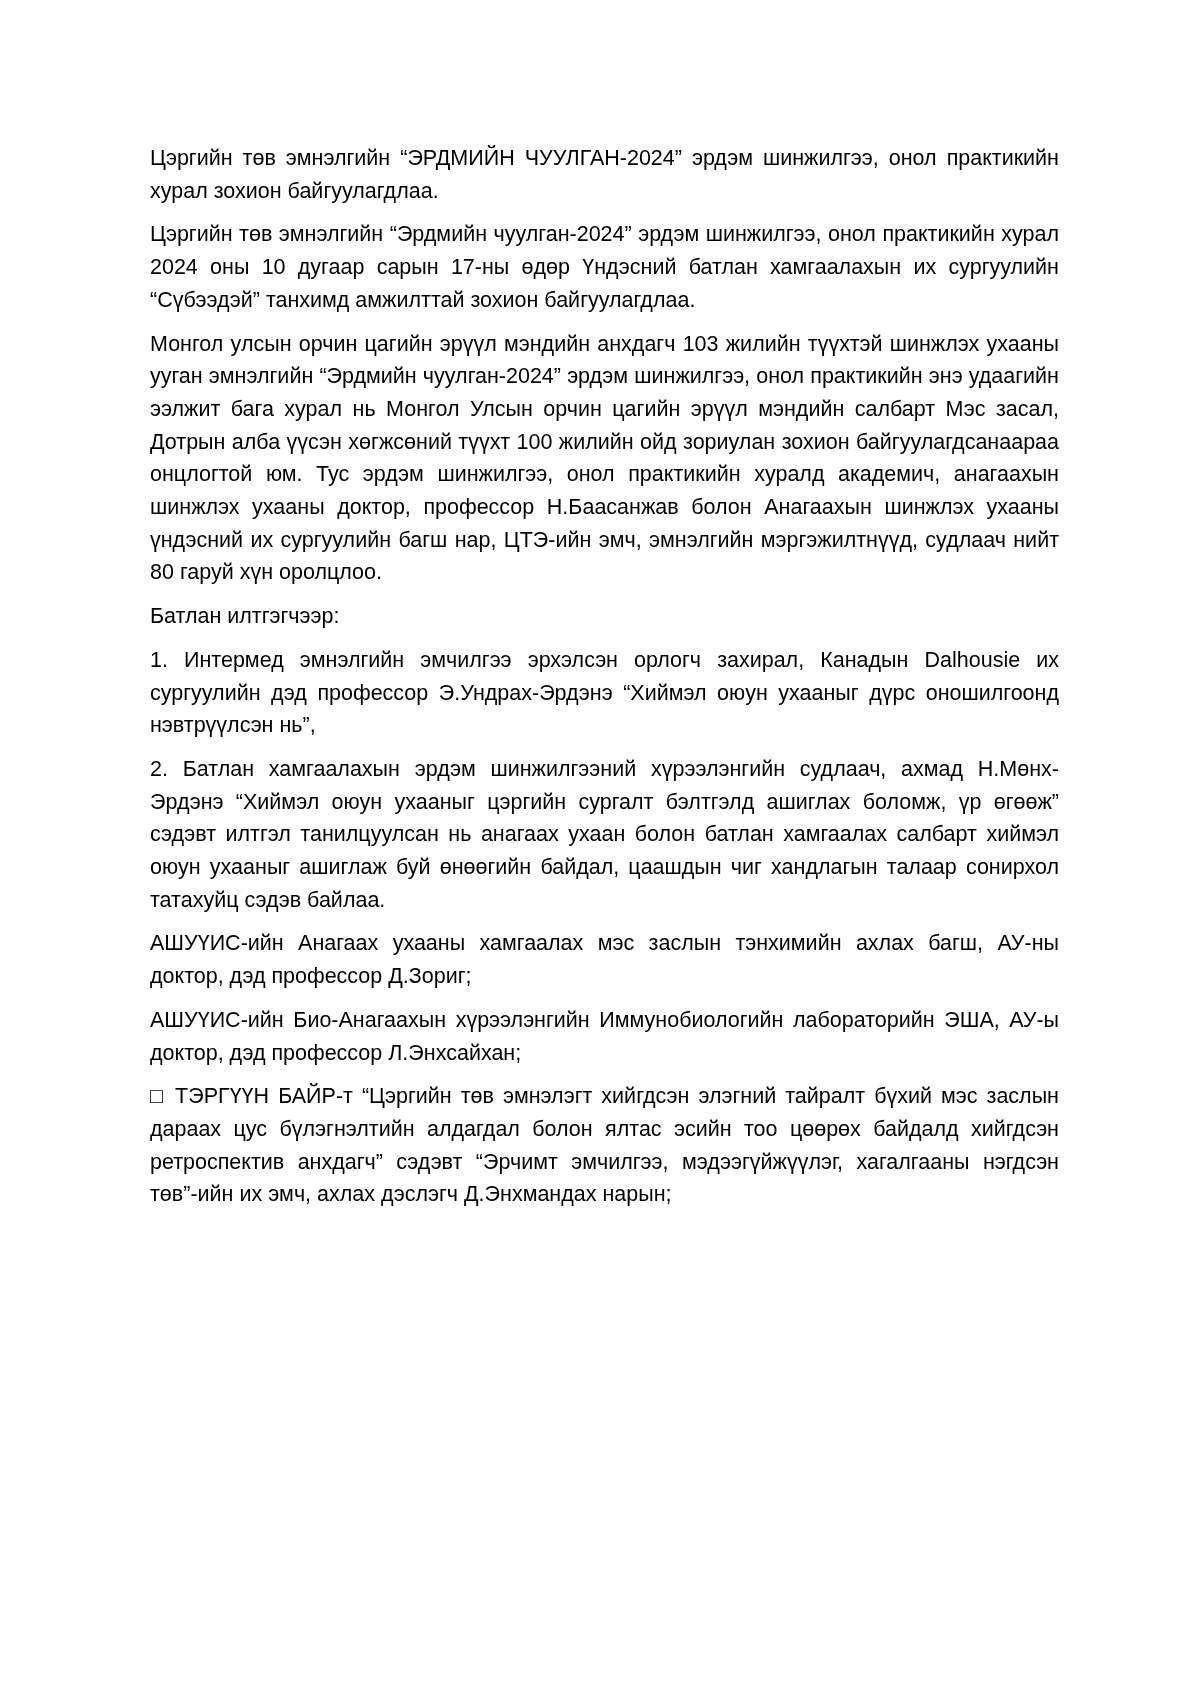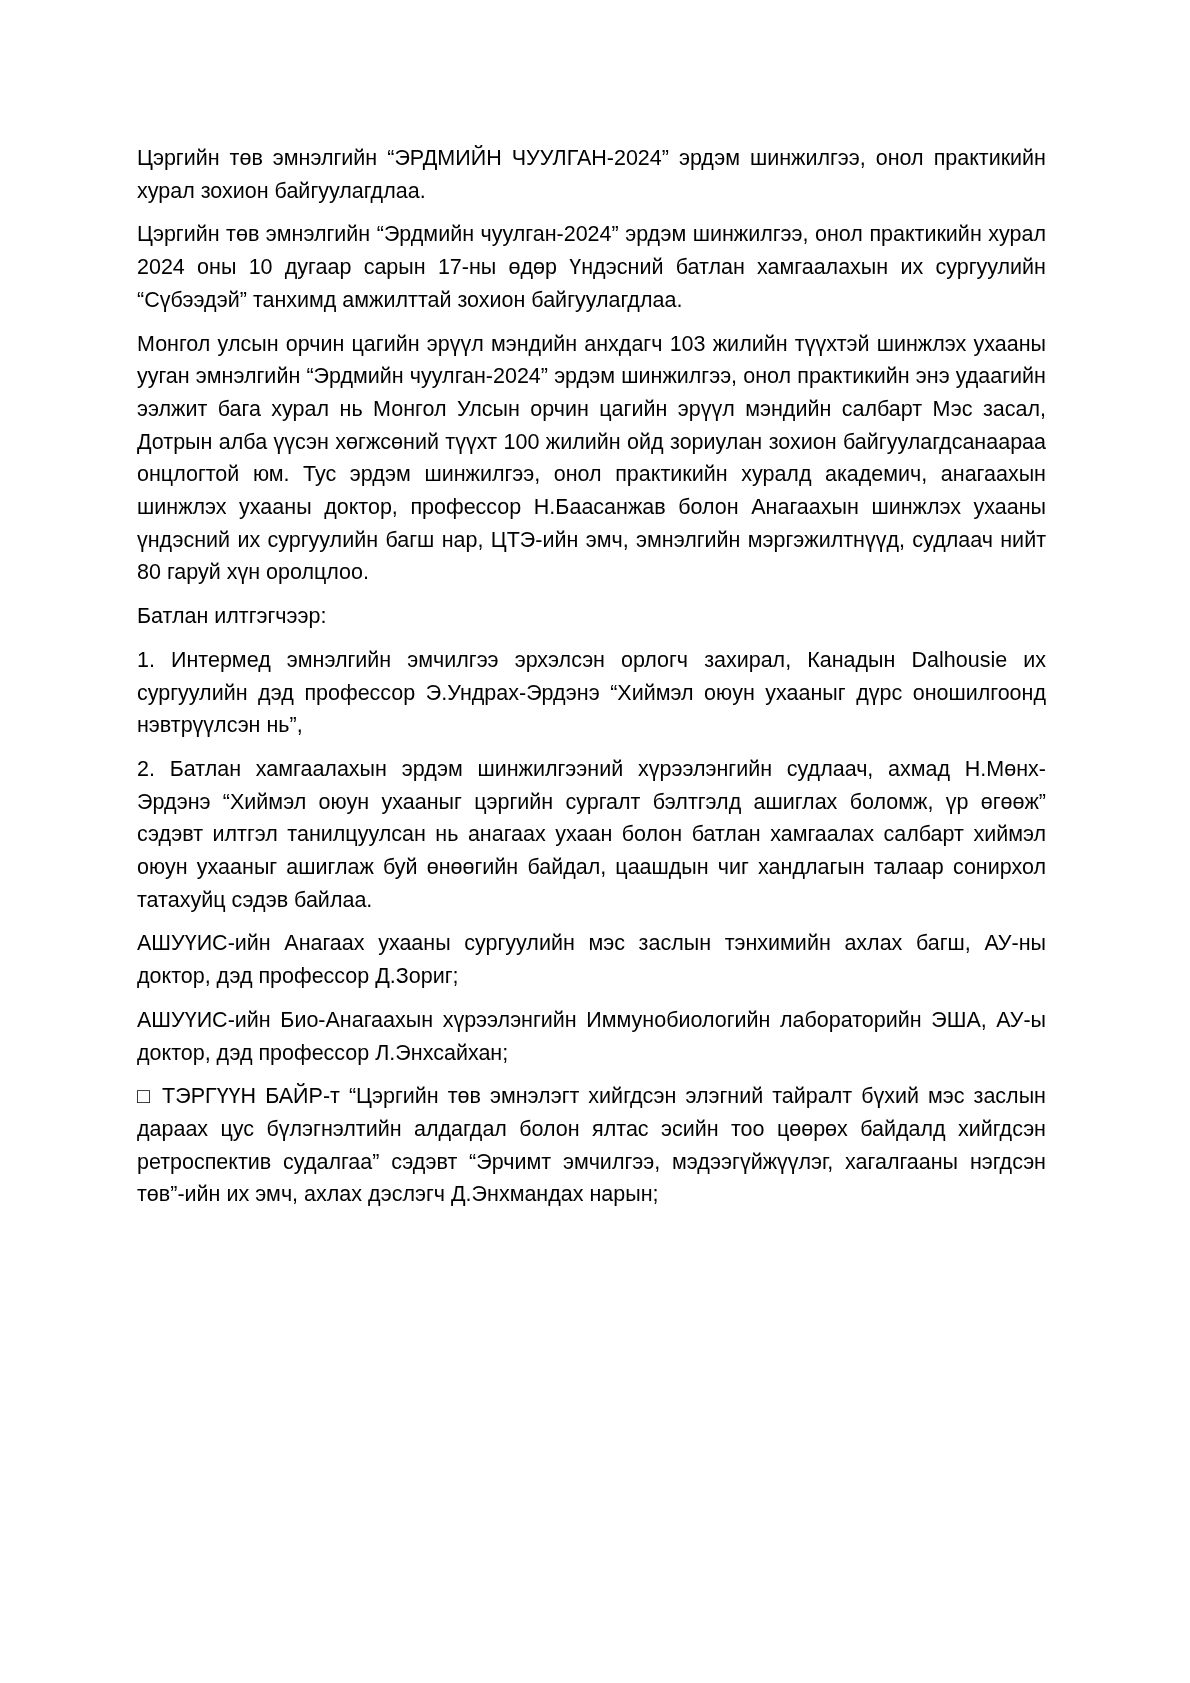--- a/index.html
+++ b/index.html
@@ -10,21 +10,21 @@
   body {
     width: 1190px;
     height: 1683px;
     position: relative;
     overflow: hidden;
     font-family: "Liberation Sans", sans-serif;
   }
   .page {
     position: absolute;
     top: 142px;
-    left: 137px;
+    left: 150px;
     width: 909px;
     color: #000000;
     font-size: 21.5px;
     line-height: 32.7px;
     text-align: justify;
   }
   .para {
     margin: 0 0 11px 0;
     padding: 0;
   }
@@ -32,16 +32,16 @@
 </head>
 <body>
 
 <div class="page">
   <p class="para">Цэргийн төв эмнэлгийн “ЭРДМИЙН ЧУУЛГАН-2024” эрдэм шинжилгээ, онол практикийн хурал зохион байгуулагдлаа.</p>
   <p class="para">Цэргийн төв эмнэлгийн “Эрдмийн чуулган-2024” эрдэм шинжилгээ, онол практикийн хурал 2024 оны 10 дугаар сарын 17-ны өдөр Үндэсний батлан хамгаалахын их сургуулийн “Сүбээдэй” танхимд амжилттай зохион байгуулагдлаа.</p>
   <p class="para">Монгол улсын орчин цагийн эрүүл мэндийн анхдагч 103 жилийн түүхтэй шинжлэх ухааны ууган эмнэлгийн “Эрдмийн чуулган-2024” эрдэм шинжилгээ, онол практикийн энэ удаагийн ээлжит бага хурал нь Монгол Улсын орчин цагийн эрүүл мэндийн салбарт Мэс засал, Дотрын алба үүсэн хөгжсөний түүхт 100 жилийн ойд зориулан зохион байгуулагдсанаараа онцлогтой юм. Тус эрдэм шинжилгээ, онол практикийн хуралд академич, анагаахын шинжлэх ухааны доктор, профессор Н.Баасанжав болон Анагаахын шинжлэх ухааны үндэсний их сургуулийн багш нар, ЦТЭ-ийн эмч, эмнэлгийн мэргэжилтнүүд, судлаач нийт 80 гаруй хүн оролцлоо.</p>
   <p class="para">Батлан илтгэгчээр:</p>
   <p class="para">1. Интермед эмнэлгийн эмчилгээ эрхэлсэн орлогч захирал, Канадын Dalhousie их сургуулийн дэд профессор Э.Ундрах-Эрдэнэ “Хиймэл оюун ухааныг дүрс оношилгоонд нэвтрүүлсэн нь”,</p>
   <p class="para">2. Батлан хамгаалахын эрдэм шинжилгээний хүрээлэнгийн судлаач, ахмад Н.Мөнх-Эрдэнэ “Хиймэл оюун ухааныг цэргийн сургалт бэлтгэлд ашиглах боломж, үр өгөөж” сэдэвт илтгэл танилцуулсан нь анагаах ухаан болон батлан хамгаалах салбарт хиймэл оюун ухааныг ашиглаж буй өнөөгийн байдал, цаашдын чиг хандлагын талаар сонирхол татахуйц сэдэв байлаа.</p>
-  <p class="para">АШУҮИС-ийн Анагаах ухааны сургуулийн мэс заслын тэнхимийн ахлах багш, АУ-ны доктор, дэд профессор Д.Зориг;</p>
+  <p class="para">АШУҮИС-ийн Анагаах ухааны хамгаалах мэс заслын тэнхимийн ахлах багш, АУ-ны доктор, дэд профессор Д.Зориг;</p>
   <p class="para">АШУҮИС-ийн Био-Анагаахын хүрээлэнгийн Иммунобиологийн лабораторийн ЭША, АУ-ы доктор, дэд профессор Л.Энхсайхан;</p>
-  <p class="para">□ ТЭРГҮҮН БАЙР-т “Цэргийн төв эмнэлэгт хийгдсэн элэгний тайралт бүхий мэс заслын дараах цус бүлэгнэлтийн алдагдал болон ялтас эсийн тоо цөөрөх байдалд хийгдсэн ретроспектив судалгаа” сэдэвт “Эрчимт эмчилгээ, мэдээгүйжүүлэг, хагалгааны нэгдсэн төв”-ийн их эмч, ахлах дэслэгч Д.Энхмандах нарын;</p>
+  <p class="para">□ ТЭРГҮҮН БАЙР-т “Цэргийн төв эмнэлэгт хийгдсэн элэгний тайралт бүхий мэс заслын дараах цус бүлэгнэлтийн алдагдал болон ялтас эсийн тоо цөөрөх байдалд хийгдсэн ретроспектив анхдагч” сэдэвт “Эрчимт эмчилгээ, мэдээгүйжүүлэг, хагалгааны нэгдсэн төв”-ийн их эмч, ахлах дэслэгч Д.Энхмандах нарын;</p>
 </div>
 
 </body></html>

